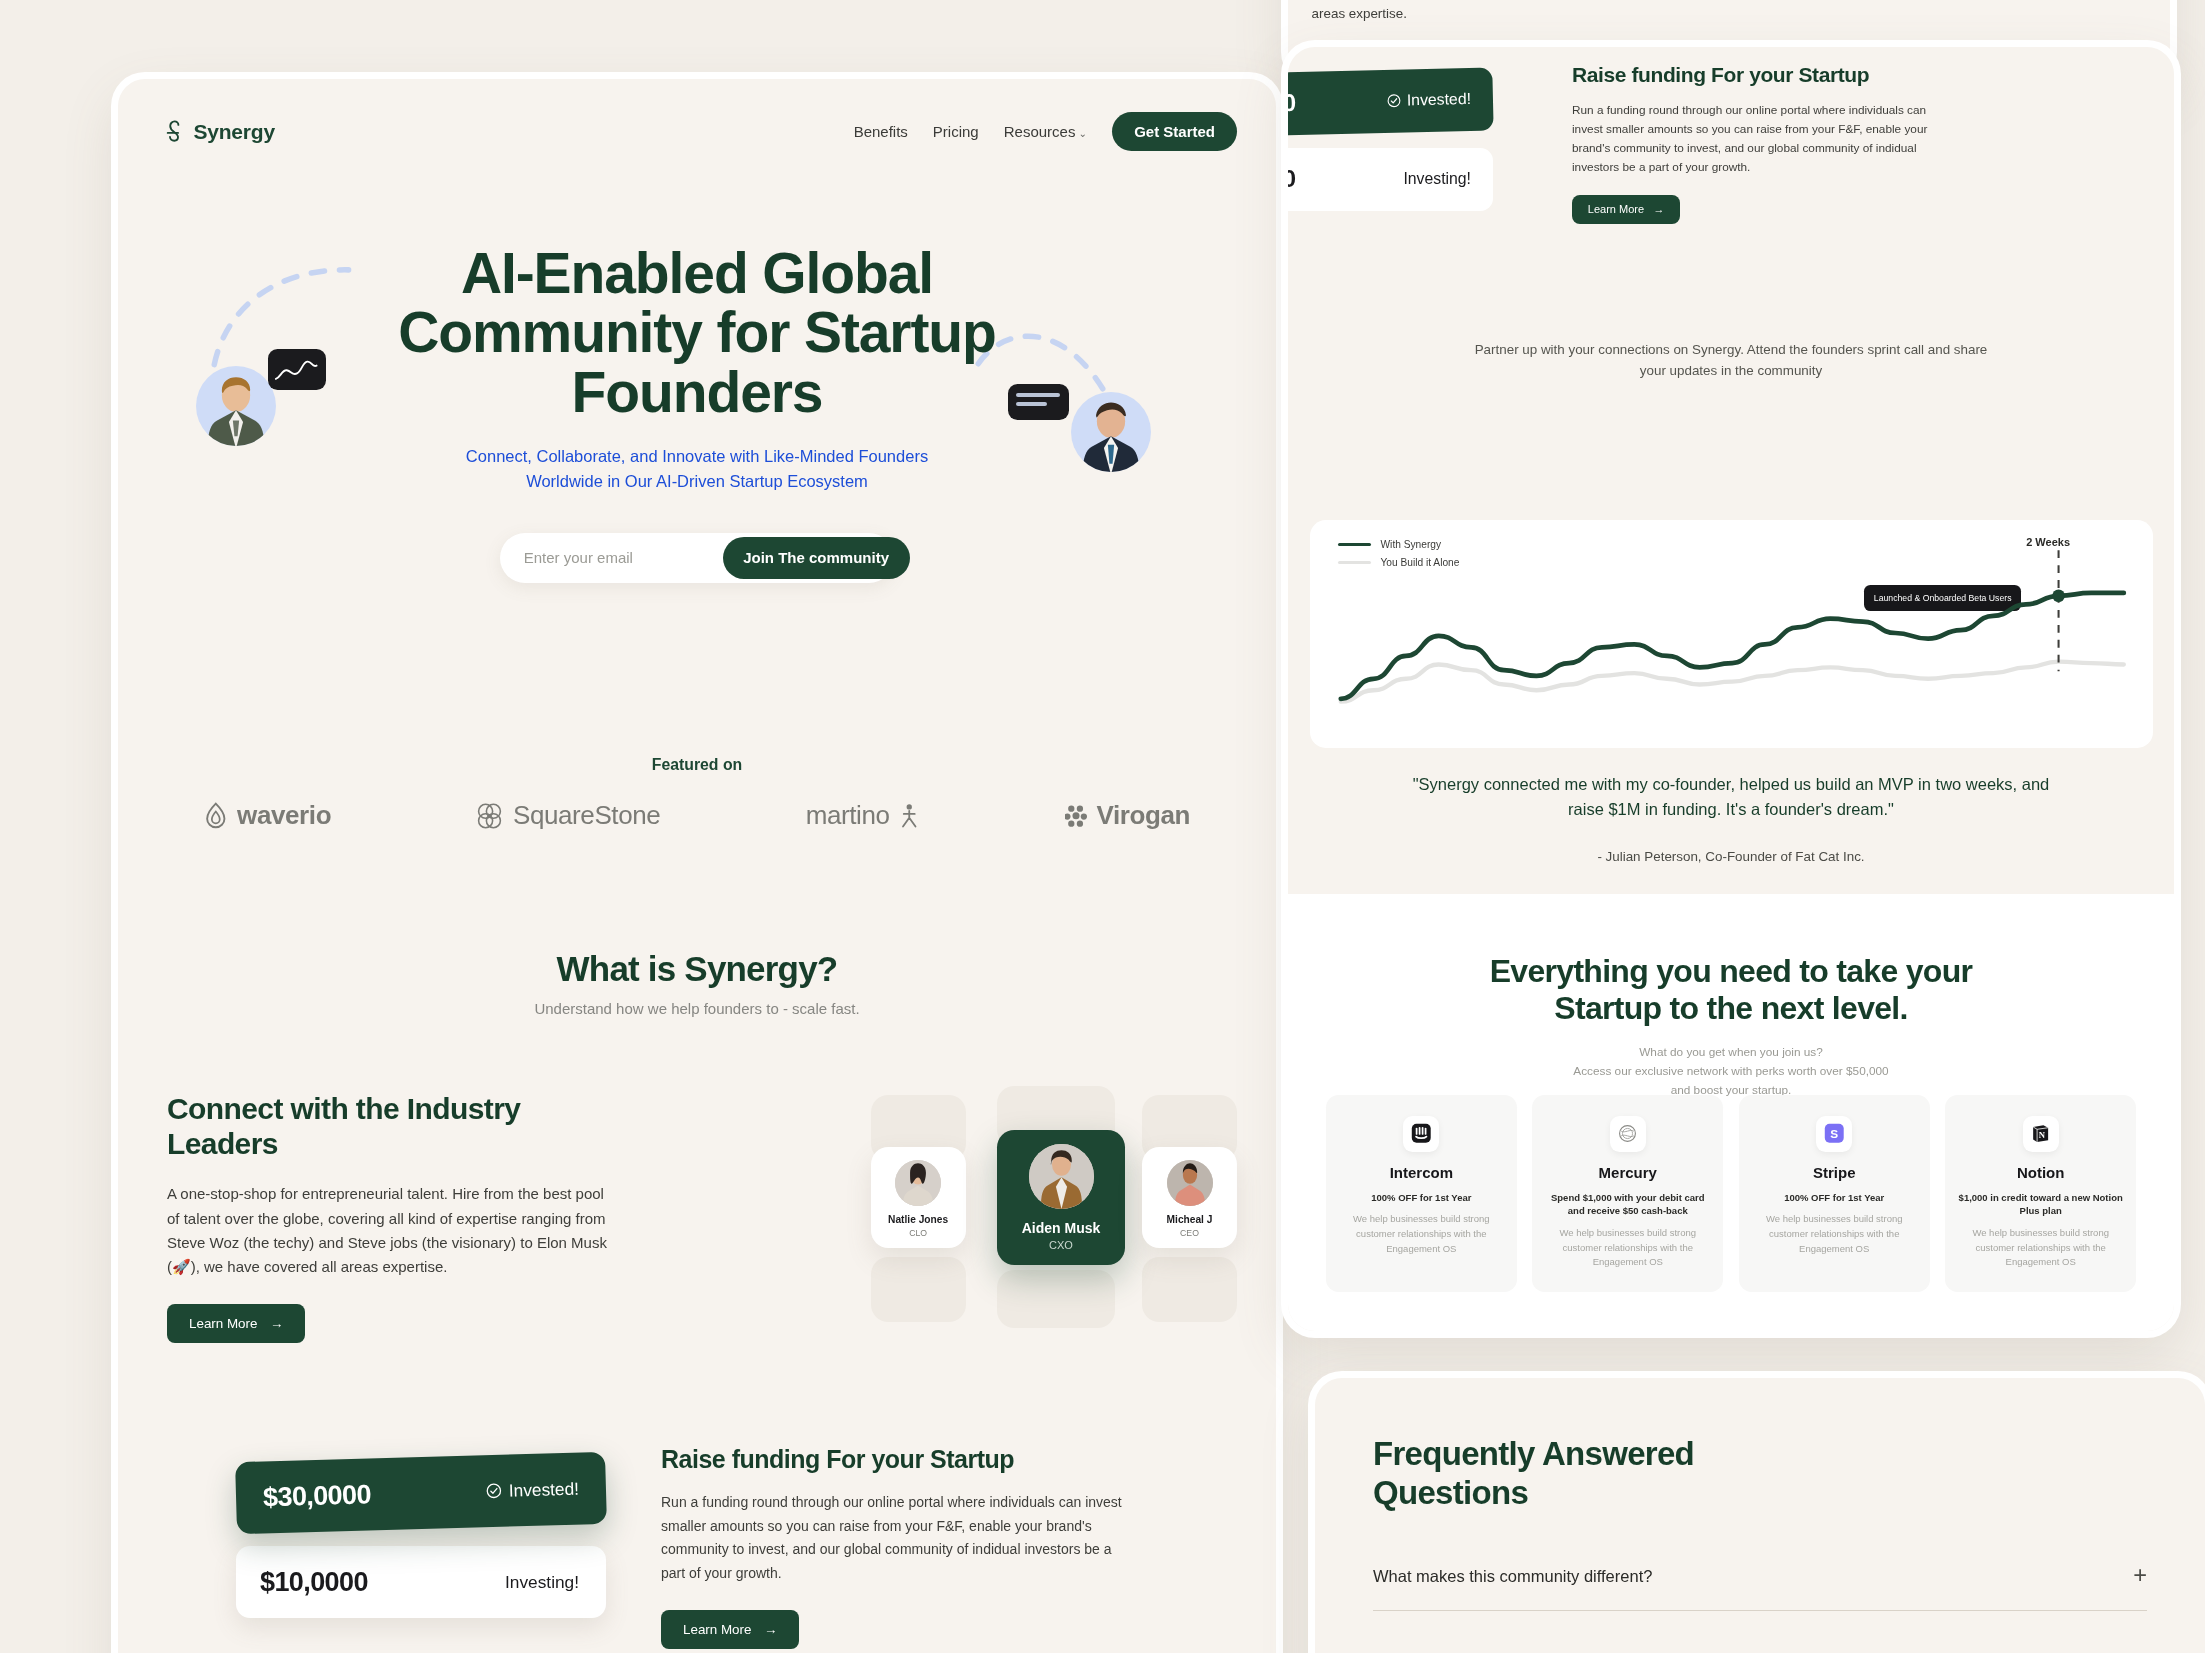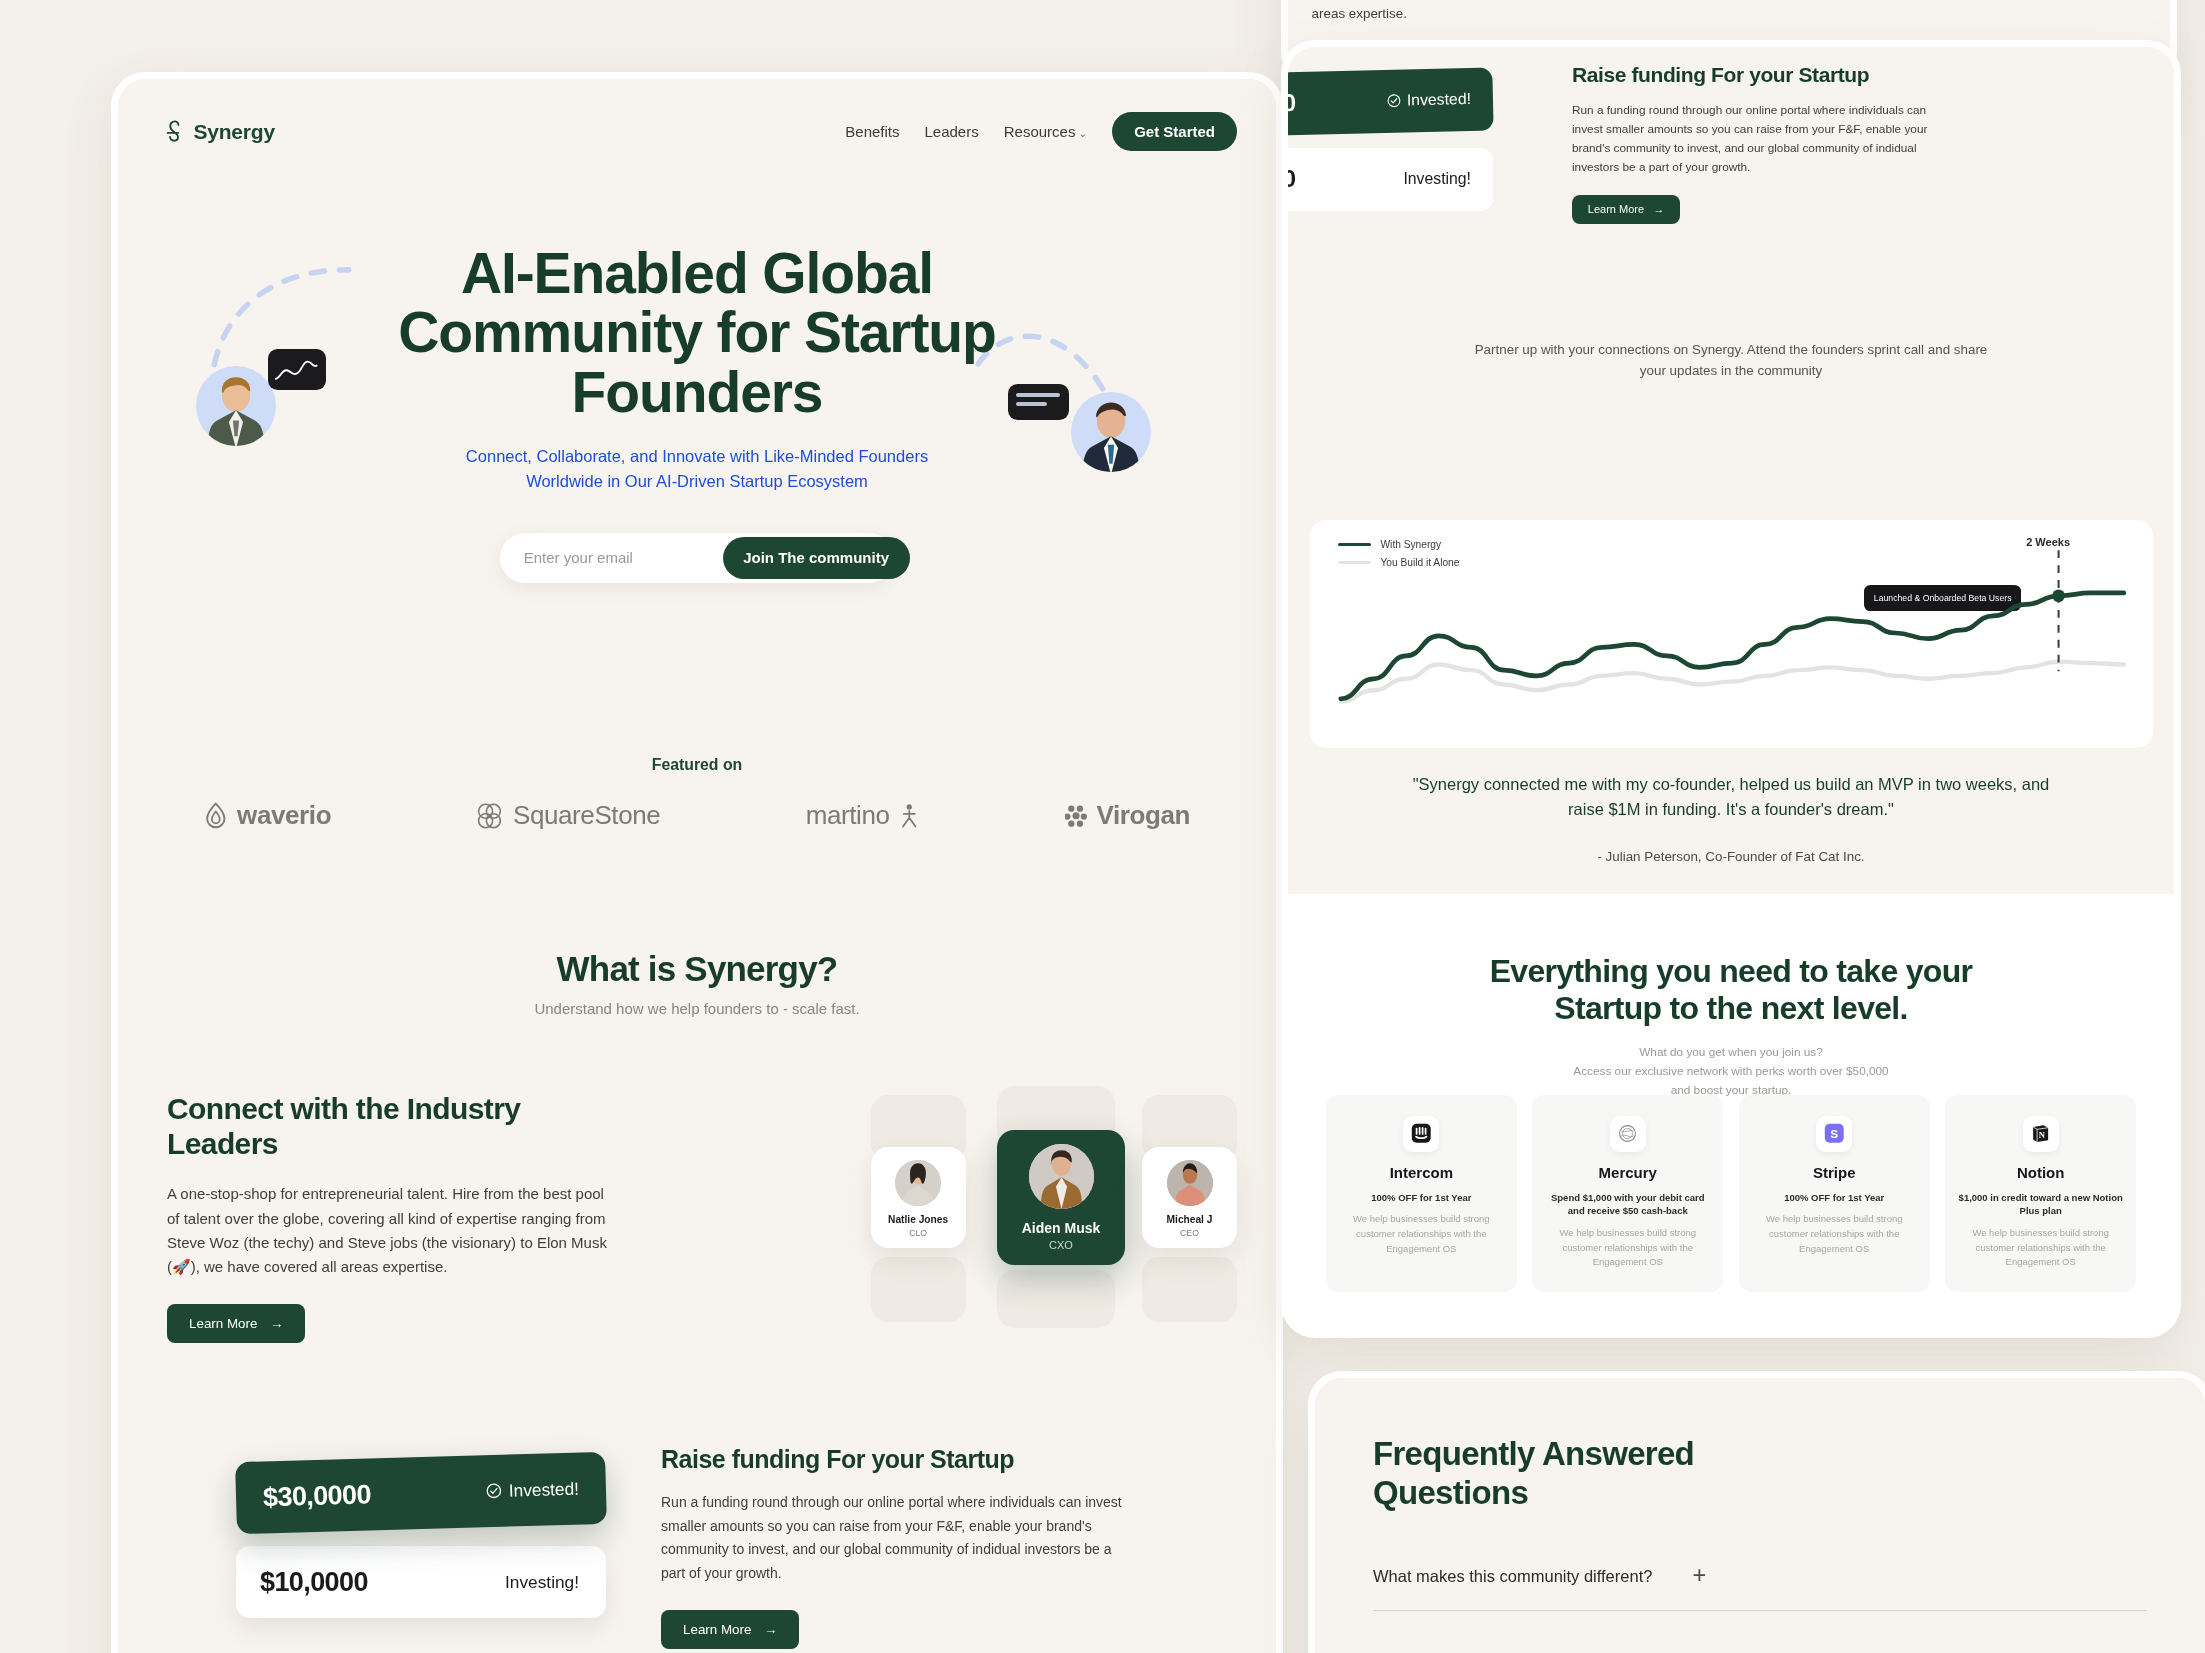--- a/index.html
+++ b/index.html
@@ -240,21 +240,21 @@
   .perk-offer { margin-top: 9.5px; font-size: 9.5px; font-weight: 700; color: #2b2b28; line-height: 1.45; }
   .perk-desc { margin-top: 7.9px; font-size: 9.5px; color: #a6a6a1; line-height: 1.55; }
 
   
   #faq-in { position: absolute; left: 58px; top: 57px; right: 58px; }
   #faq-in h2 {
     font-size: 33px; line-height: 1.17; font-weight: 800; color: #173d2a;
     letter-spacing: -0.7px; max-width: 378px;
   }
   .faq-item {
-    margin-top: 52px; display: flex; align-items: center; 
+    margin-top: 52px; display: flex; align-items: center; justify-content: space-between;
     padding-bottom: 22px; border-bottom: 0.8px solid #d9d2c8; gap: 40px;
   }
   .faq-q { font-size: 16.5px; color: #2b2b28; }
   .faq-plus { font-size: 23.6px; color: #4b4b46; line-height: 1; }
 </style>
 </head>
 <body>
 
 <div id="stage">
 
@@ -268,21 +268,21 @@
     <div class="nav">
       <div class="brand">
         <svg class="brand-mark" viewBox="0 0 26 30" fill="none">
           <path d="M17 6.2c0-2.6-2.1-4.4-4.8-4.4C9 1.8 6.6 4.3 6.6 7.6c0 3.1 1.9 5.4 4.6 7.4 3.1 2.3 5.3 4 5.3 6.7 0 2.6-2 4.6-4.8 4.6-3.2 0-5.4-2.2-5.4-4.9" stroke="currentColor" stroke-width="2.4" stroke-linecap="round"></path>
           <path d="M3.4 16.4h13.2" stroke="currentColor" stroke-width="2.4" stroke-linecap="round"></path>
         </svg>
         <span class="brand-name">Synergy</span>
       </div>
       <div class="nav-links">
         <a class="nav-link" href="#"><span>Benefits</span></a>
-        <a class="nav-link" href="#"><span>Leaders</span></a>
+        <a class="nav-link" href="#"><span>Pricing</span></a>
         <a class="nav-link" href="#"><span>Resources</span><span class="chev">⌄</span></a>
         <button class="btn-green">Get Started</button>
       </div>
     </div>
 
     <div class="float" style="left:87px; top:183px;">
       <svg class="dashed-arc" width="150" height="134" viewBox="0 0 190 170" fill="none">
         <path d="M8 166 C8 70, 80 8, 182 10" stroke="#c6d4f2" stroke-width="7" stroke-linecap="round" stroke-dasharray="17 19"></path>
       </svg>
       <div class="avatar-bubble" style="position:absolute; left:-9.5px; top:104px;">

